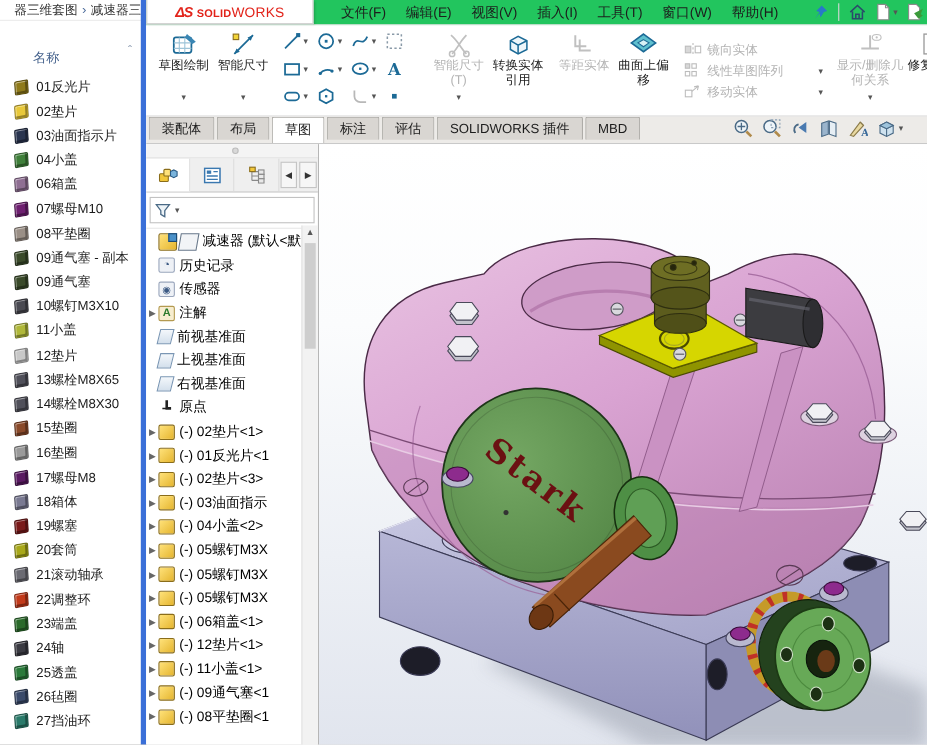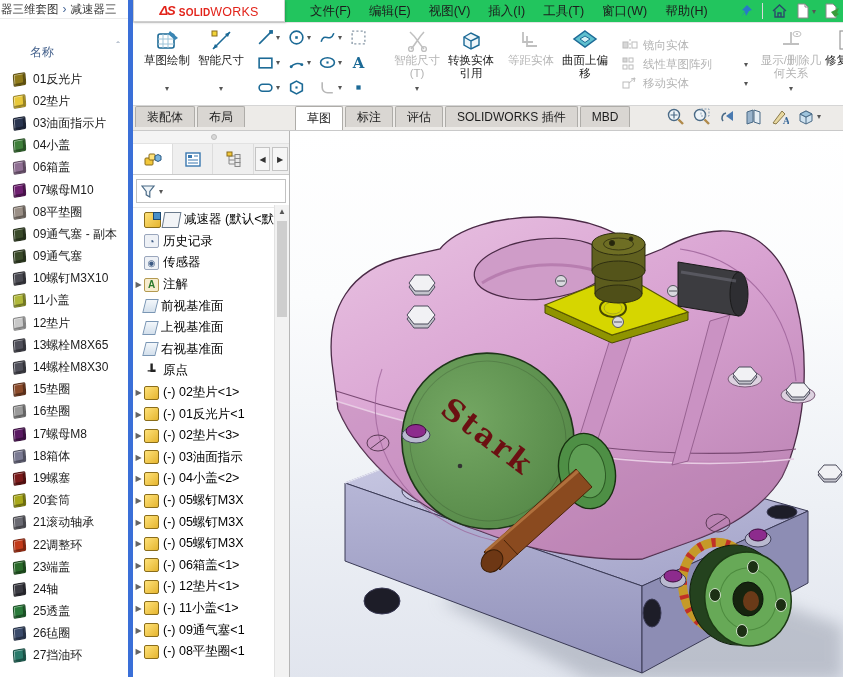--- a/index.html
+++ b/index.html
@@ -2,21 +2,21 @@
 <html><head>
 <meta charset="utf-8">
 <style>
   html,body{margin:0;padding:0;background:#888;}
   .screen{position:relative;width:843px;height:677px;background:#fff;overflow:hidden;
     font-family:"Liberation Sans",sans-serif;-webkit-font-smoothing:antialiased;}
 
   
   .explorer{position:absolute;left:0;top:0;width:128px;height:677px;background:#fff;}
   .crumb{height:18px;display:flex;align-items:center;font-size:11.5px;color:#333;
-    white-space:nowrap;overflow:hidden;border-bottom:1px solid #ececec;padding-left:1px;}
+    white-space:nowrap;overflow:hidden;border-bottom:1px solid #ececec;padding-left:13px;}
   .crumb .chev{color:#4a6a9a;margin:0 4px;font-size:12px;}
   .colhdr{position:absolute;top:44px;left:0;right:0;height:20px;font-size:12px;color:#44618c;
     padding-left:30px;box-sizing:border-box;}
   .sortup{position:absolute;right:8px;top:-4px;color:#8a9ab0;font-size:11px;}
   .filelist{position:absolute;top:68px;left:0;right:0;bottom:0;overflow:hidden;}
   .filerow{height:22.2px;display:flex;align-items:center;padding-left:13px;font-size:12px;
     color:#1b1b1b;white-space:nowrap;}
   .fico{width:11px;height:11px;flex:none;margin-right:7px;border-radius:2px;
     transform:rotate(-10deg) skewX(-6deg);
     box-shadow:inset -2px -2px 0 rgba(0,0,0,.35), inset 1px 1px 0 rgba(255,255,255,.45);
@@ -58,21 +58,21 @@
   .scell{display:flex;align-items:center;gap:2px;}
   .stack{display:flex;flex-direction:column;justify-content:center;gap:4px;width:126px;}
   .srow{display:flex;align-items:center;gap:5px;font-size:11.5px;color:#b4b4b4;white-space:nowrap;}
   .srow .ddc{margin-left:auto;}
 
   
   .tabrow{height:24px;background:#edebe8;border-bottom:1px solid #c9c9c9;display:flex;
     align-items:flex-end;padding-left:2px;position:relative;}
   .tab{height:20px;padding:0 11px;font-size:12px;display:flex;align-items:center;background:#d9d6d2;
     border:1px solid #aeaca8;border-bottom:none;margin-right:2px;color:#1c1c1c;border-radius:2px 2px 0 0;}
-  .tab.active{background:#fff;height:23px;margin-left:48px;}
+  .tab.active{background:#fff;height:23px;}
   .hud{position:absolute;right:22px;top:1px;display:flex;align-items:center;gap:7px;}
   .hudi{display:flex;align-items:center;}
 
   
   .main{display:flex;height:549px;}
 
   
   .treepanel{width:157px;flex:none;background:#fff;border-right:1px solid #b6b6b6;position:relative;box-sizing:border-box;}
   .tstrip{height:12px;background:#f4f4f4;border-bottom:1px solid #e2e2e2;position:relative;}
   .tstrip .grip{position:absolute;left:50%;top:3px;width:6px;height:6px;border-radius:50%;

